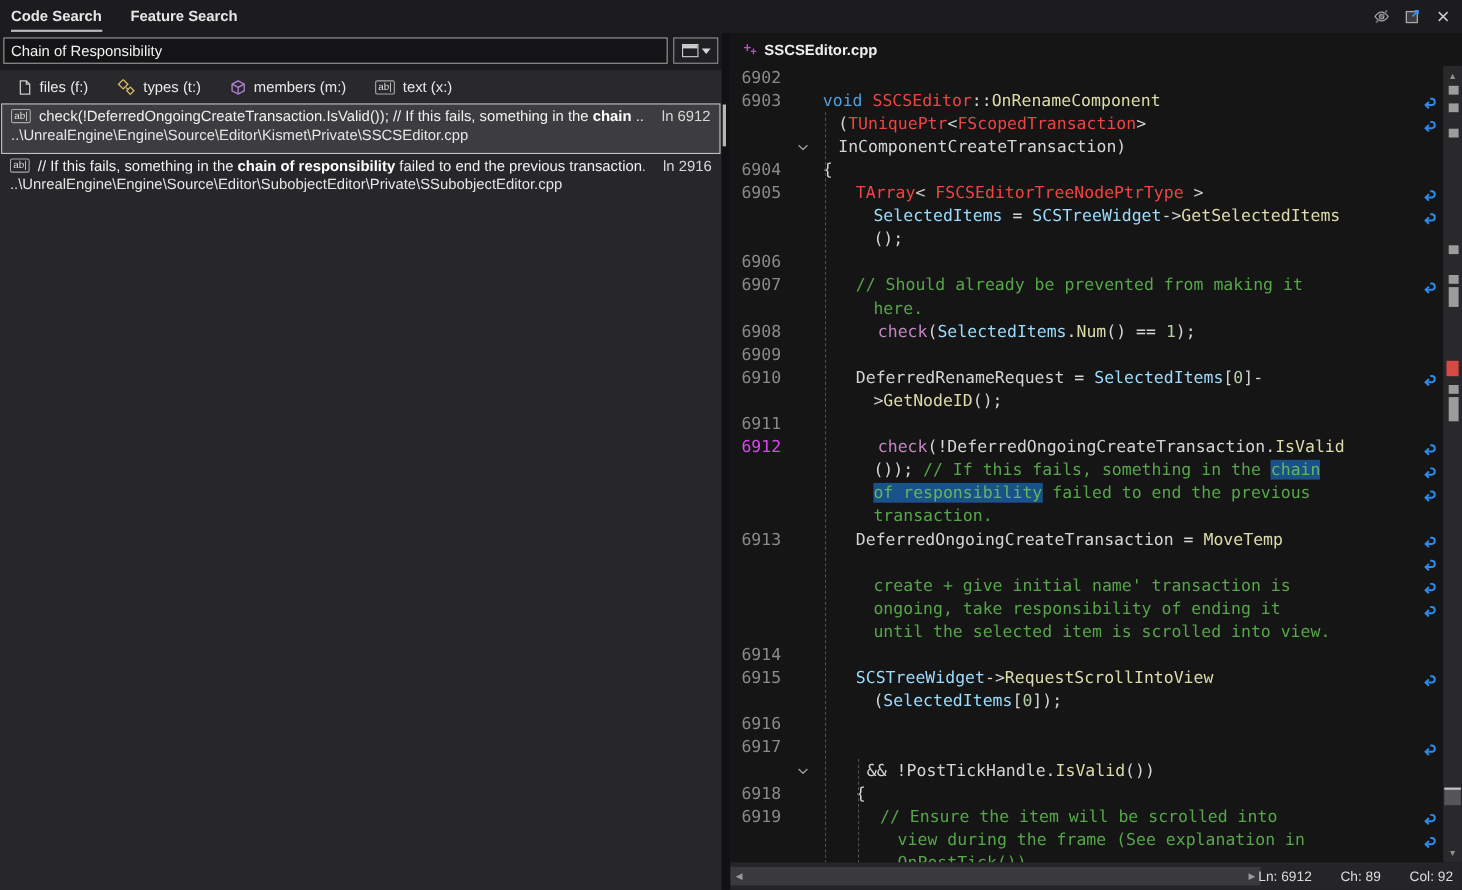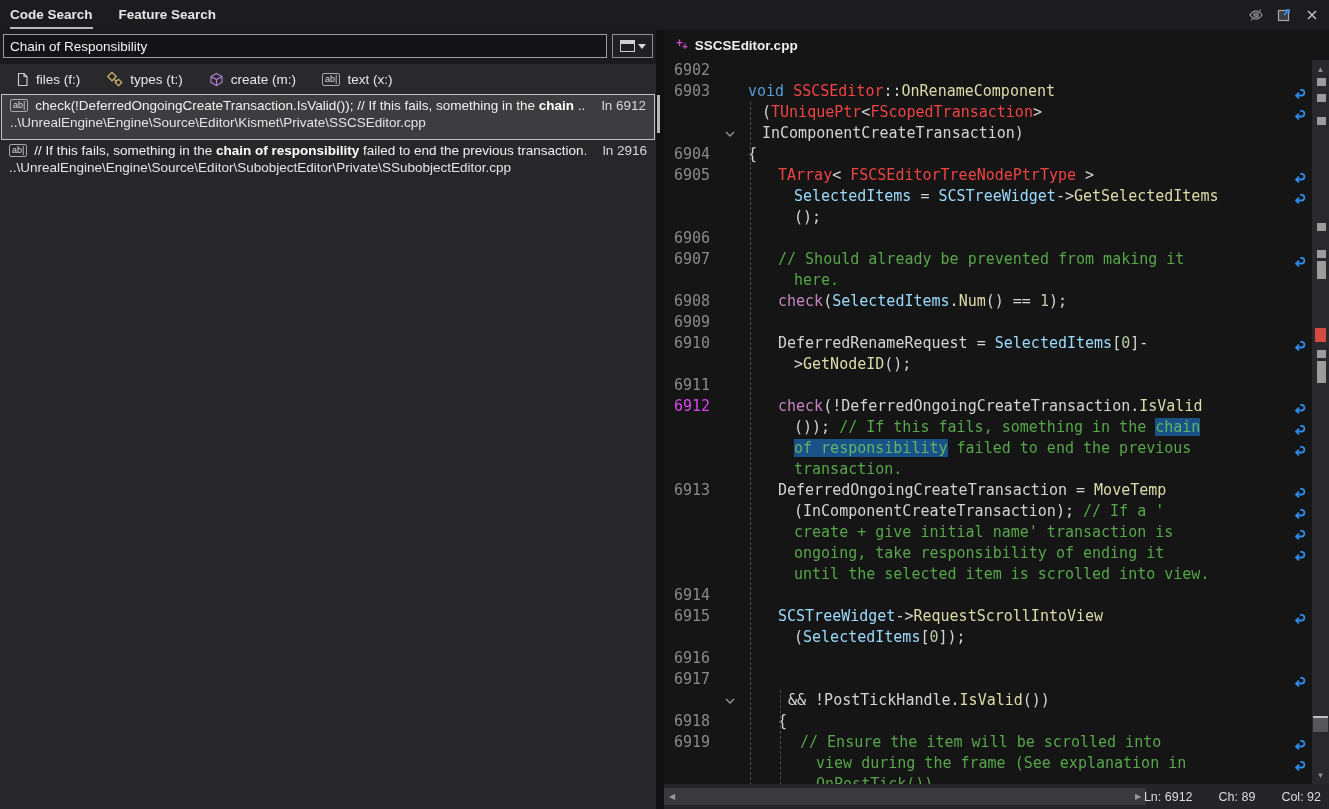--- a/index.html
+++ b/index.html
@@ -52,21 +52,21 @@
 
   .code-area{position:absolute;left:0;top:30px;right:17px;bottom:25px;overflow:hidden;}
   .crow{position:relative;height:21px;line-height:21px;white-space:pre;font-family:"DejaVu Sans Mono","Liberation Mono",monospace;font-size:15px;}
   .ln{position:absolute;left:1px;top:0;width:50px;text-align:left;padding-left:9px;color:#8a8a8a;box-sizing:border-box;}
   .crow.active .ln{color:#d946ef;}
   .fold{position:absolute;left:56px;top:0;width:20px;height:21px;display:flex;align-items:center;justify-content:center;}
   .codeline{position:absolute;left:76px;top:0;right:24px;overflow:hidden;}
   .wrapmark{position:absolute;right:6px;top:4px;}
   .guide{position:absolute;width:0;border-left:1px dashed #4d4d4d;}
   .seg-kw{color:#569cd6;} .seg-type{color:#ef4444;} .seg-var{color:#9cdcfe;} .seg-fn{color:#dcdcaa;}
-  .seg-ctrl{color:#c586c0;} .seg-pln{color:#d4d4d4;} .seg-num{color:#b5cea8;}
+  .seg-ctrl{color:#c586c0;margin-left:20px;} .seg-pln{color:#d4d4d4;} .seg-num{color:#b5cea8;}
   .seg-com{color:#57a64a;} .seg-comhl{color:#5fb762;background:#1b5189;}
 
   
   .vscroll{position:absolute;right:0;top:30px;bottom:25px;width:17px;background:#29292c;}
   .vs-arrow{position:absolute;left:0;width:17px;height:14px;display:flex;align-items:center;justify-content:center;color:#8f8f8f;font-size:8px;}
   .vs-up{top:2px;} .vs-down{bottom:2px;}
   .vs-mark{position:absolute;right:3px;width:9px;background:#9c9c9c;}
   .vs-mark.red{background:#d64a43;width:11px;right:3px;}
   .vs-thumb{position:absolute;left:1px;right:1px;height:14px;background:#55555a;border-top:2px solid #c0c0c0;}
 
@@ -132,21 +132,21 @@
           <rect x="10.2" y="8.2" width="4.6" height="4.6" transform="rotate(45 12.5 10.5)" fill="none" stroke="#d7ba6e" stroke-width="1.2"></rect>
           <path d="M8.5 7.5 L10.5 9.5" stroke="#d7ba6e" stroke-width="1.2"></path>
         </svg>
         <span>types (t:)</span>
       </div>
       <div class="filter-btn">
         <svg width="15" height="15" viewBox="0 0 15 15">
           <path d="M7.5 1.5 L13 4.5 V10.5 L7.5 13.5 L2 10.5 V4.5 Z" fill="none" stroke="#b180d7" stroke-width="1.2"></path>
           <path d="M2 4.5 L7.5 7.5 L13 4.5 M7.5 7.5 V13.5" fill="none" stroke="#b180d7" stroke-width="1.2"></path>
         </svg>
-        <span>create (m:)</span>
+        <span>members (m:)</span>
       </div>
       <div class="filter-btn">
         <span class="ab-badge">ab|</span>
         <span>text (x:)</span>
       </div>
     </div>
 
     <div class="results" id="results">
         <div class="result-item selected">
           <div class="result-line1">
@@ -223,21 +223,21 @@
             </svg></span></div>
         <div class="crow"><span class="ln"></span><span class="fold"></span><span class="codeline" style="padding-left: 54px;"><span class="seg-comhl">of responsibility</span><span class="seg-com"> failed to end the previous</span></span><span class="wrapmark"><svg width="13" height="12" viewBox="0 0 13 12">
               <path d="M3 7.5 H9 A2.9 2.9 0 0 0 9 1.8 H7.2" fill="none" stroke="#2d8ceb" stroke-width="1.8"></path>
               <path d="M6 4.6 L3 7.5 L6 10.4" fill="none" stroke="#2d8ceb" stroke-width="1.8"></path>
             </svg></span></div>
         <div class="crow"><span class="ln"></span><span class="fold"></span><span class="codeline" style="padding-left: 54px;"><span class="seg-com">transaction.</span></span></div>
         <div class="crow"><span class="ln">6913</span><span class="fold"></span><span class="codeline" style="padding-left: 38px;"><span class="seg-pln">DeferredOngoingCreateTransaction = </span><span class="seg-fn">MoveTemp</span></span><span class="wrapmark"><svg width="13" height="12" viewBox="0 0 13 12">
               <path d="M3 7.5 H9 A2.9 2.9 0 0 0 9 1.8 H7.2" fill="none" stroke="#2d8ceb" stroke-width="1.8"></path>
               <path d="M6 4.6 L3 7.5 L6 10.4" fill="none" stroke="#2d8ceb" stroke-width="1.8"></path>
             </svg></span></div>
-        <div class="crow"><span class="ln"></span><span class="fold"></span><span class="codeline" style="padding-left: 54px;"><span class="seg-pln">(InComponentCreateTransaction); </span><span class="seg-com">// If a '</span></span><span class="wrapmark"><svg width="13" height="12" viewBox="0 0 13 12">
+        <div class="crow"><span class="ln"></span><span class="fold"></span><span class="wrapmark"><svg width="13" height="12" viewBox="0 0 13 12">
               <path d="M3 7.5 H9 A2.9 2.9 0 0 0 9 1.8 H7.2" fill="none" stroke="#2d8ceb" stroke-width="1.8"></path>
               <path d="M6 4.6 L3 7.5 L6 10.4" fill="none" stroke="#2d8ceb" stroke-width="1.8"></path>
             </svg></span></div>
         <div class="crow"><span class="ln"></span><span class="fold"></span><span class="codeline" style="padding-left: 54px;"><span class="seg-com">create + give initial name' transaction is</span></span><span class="wrapmark"><svg width="13" height="12" viewBox="0 0 13 12">
               <path d="M3 7.5 H9 A2.9 2.9 0 0 0 9 1.8 H7.2" fill="none" stroke="#2d8ceb" stroke-width="1.8"></path>
               <path d="M6 4.6 L3 7.5 L6 10.4" fill="none" stroke="#2d8ceb" stroke-width="1.8"></path>
             </svg></span></div>
         <div class="crow"><span class="ln"></span><span class="fold"></span><span class="codeline" style="padding-left: 54px;"><span class="seg-com">ongoing, take responsibility of ending it</span></span><span class="wrapmark"><svg width="13" height="12" viewBox="0 0 13 12">
               <path d="M3 7.5 H9 A2.9 2.9 0 0 0 9 1.8 H7.2" fill="none" stroke="#2d8ceb" stroke-width="1.8"></path>
               <path d="M6 4.6 L3 7.5 L6 10.4" fill="none" stroke="#2d8ceb" stroke-width="1.8"></path>

